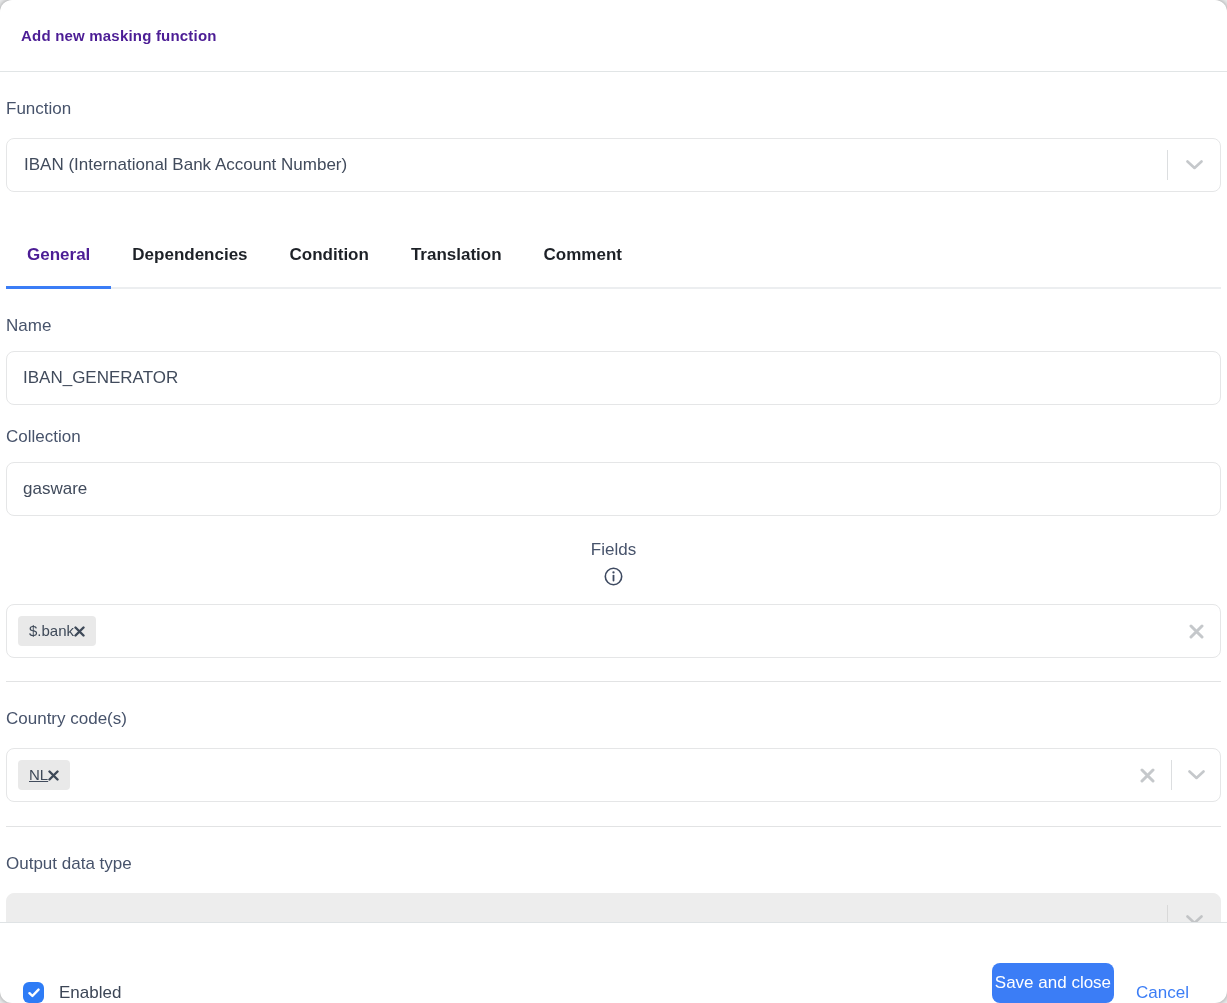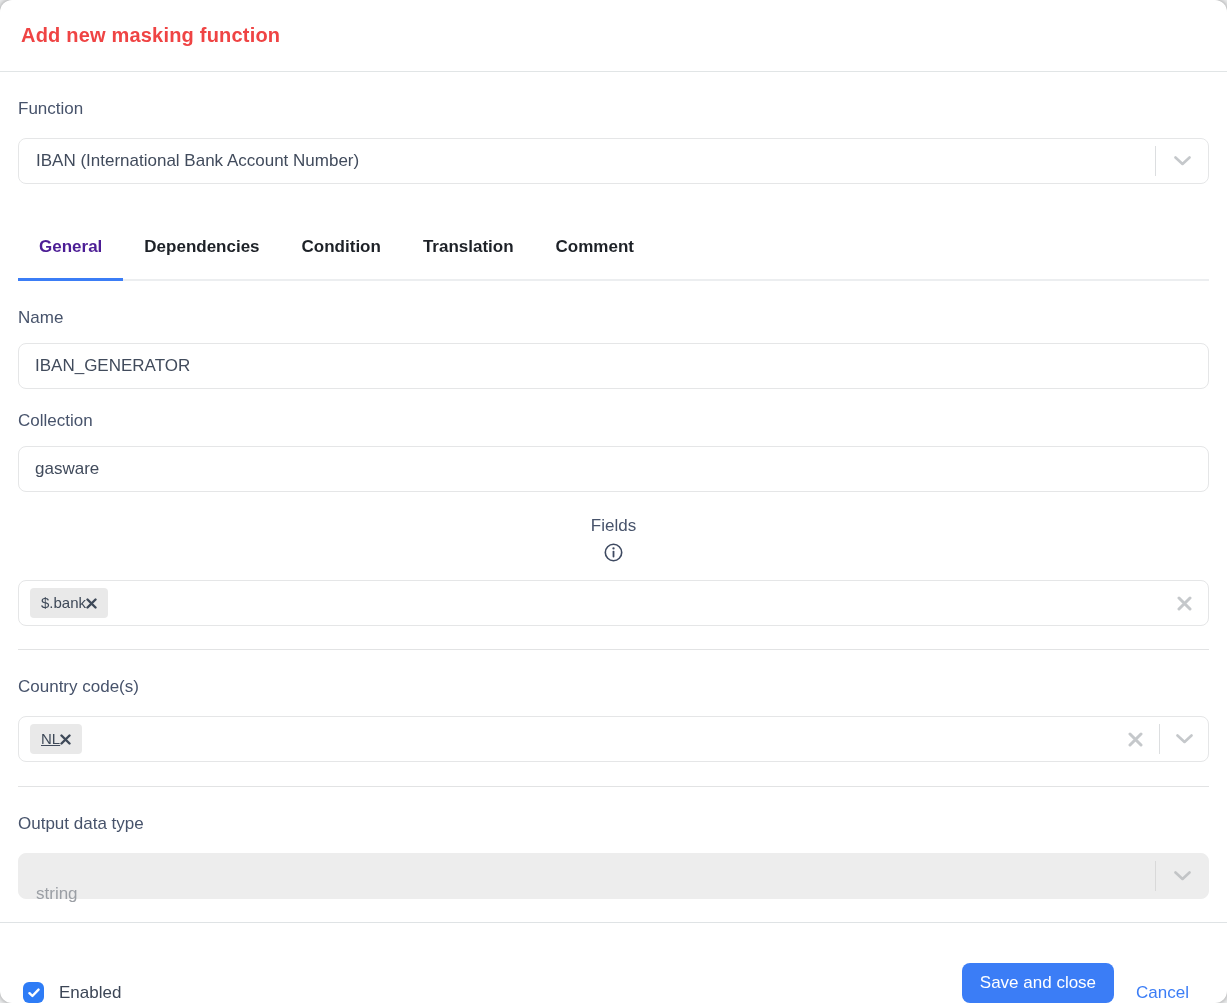--- a/index.html
+++ b/index.html
@@ -17,37 +17,37 @@
     overflow: hidden;
   }
   
   .modal-header {
     height: 72px; flex: 0 0 auto;
     padding: 0 21px;
     display: flex; align-items: center;
     border-bottom: 1px solid #e1e5e6;
   }
   .modal-title {
-    font-size: 20px; font-weight: 700; color: #ef4444;
+    font-size: 15px; font-weight: 700; color: #4c1d95;
     letter-spacing: 0.2px;
   }
   
-  .modal-main { flex: 1 1 auto; padding: 0 18px; overflow: hidden; }
+  .modal-main { flex: 1 1 auto; padding: 0 6px; overflow: hidden; }
   .field-label {
     display: block; font-size: 17px; line-height: 20px; color: #47536b;
   }
   .label-row { display: flex; align-items: center; gap: 7px; flex-direction: column; }
   .mt-function-label { margin-top: 27px; }
   .mt-name-label, .mt-country-label, .mt-output-label { margin-top: 27px; }
   .mt-collection-label { margin-top: 22px; }
   .mt-fields-label { margin-top: 24px; }
 
   .select-box, .text-input, .tag-box {
     margin-top: 19px;
-    width: 100%; height: 46px;
+    width: 100%; height: 54px;
     border: 1px solid #e5e6e7; border-radius: 8px;
     background: #fff;
     display: flex; align-items: center;
     font-size: 17px; color: #414b5c;
   }
   .text-input { margin-top: 15px; padding: 0 16px; }
   .text-input input {
     border: none; outline: none; width: 100%;
     font: inherit; color: #414b5c; background: transparent;
   }
@@ -107,21 +107,21 @@
   .checkbox {
     width: 21px; height: 21px; border-radius: 6px;
     background: #2e7cf6;
     display: flex; align-items: center; justify-content: center;
   }
   .enabled-label { font-size: 17px; color: #3c4656; }
   .footer-spacer { flex: 1; }
   .save-btn {
     background: #3b7df6; color: #fff;
     border: none; border-radius: 8px;
-    height: 40px; padding: 0 18px;
+    height: 40px; padding: 0 3px;
     font-family: inherit; font-size: 17px;
     cursor: pointer;
   }
   .cancel-link {
     margin-left: 22px; font-size: 17px; color: #3b7df6;
     text-decoration: none; cursor: pointer;
   }
   .info-icon { display: inline-flex; color: #3e4a61; }
 </style>
 </head>

